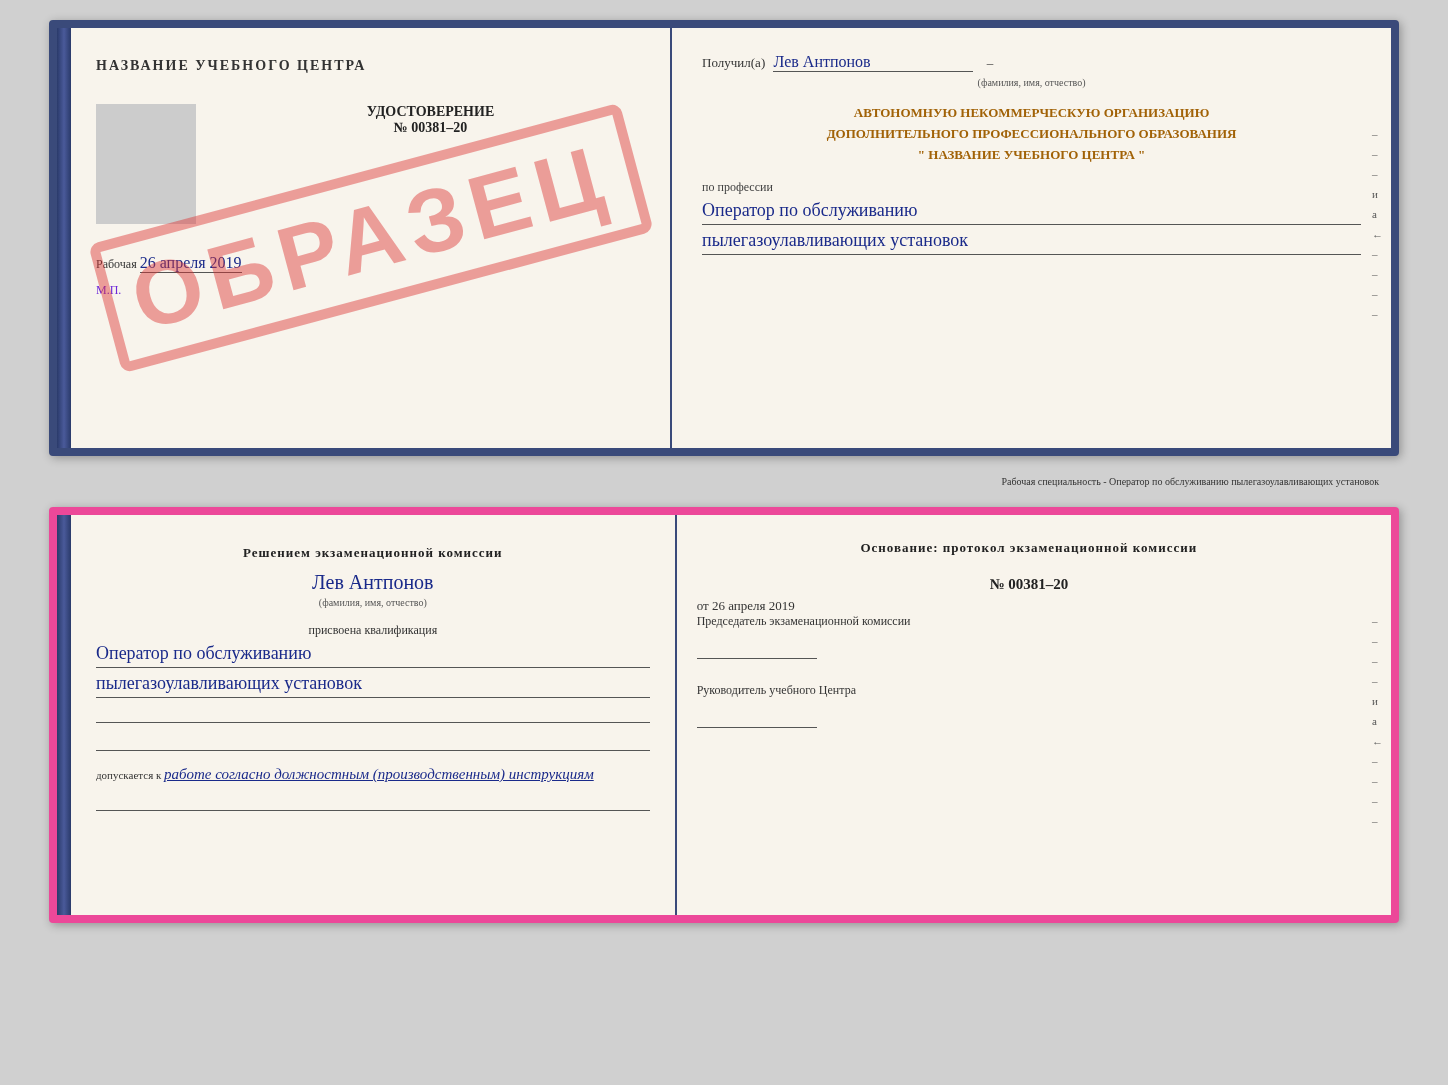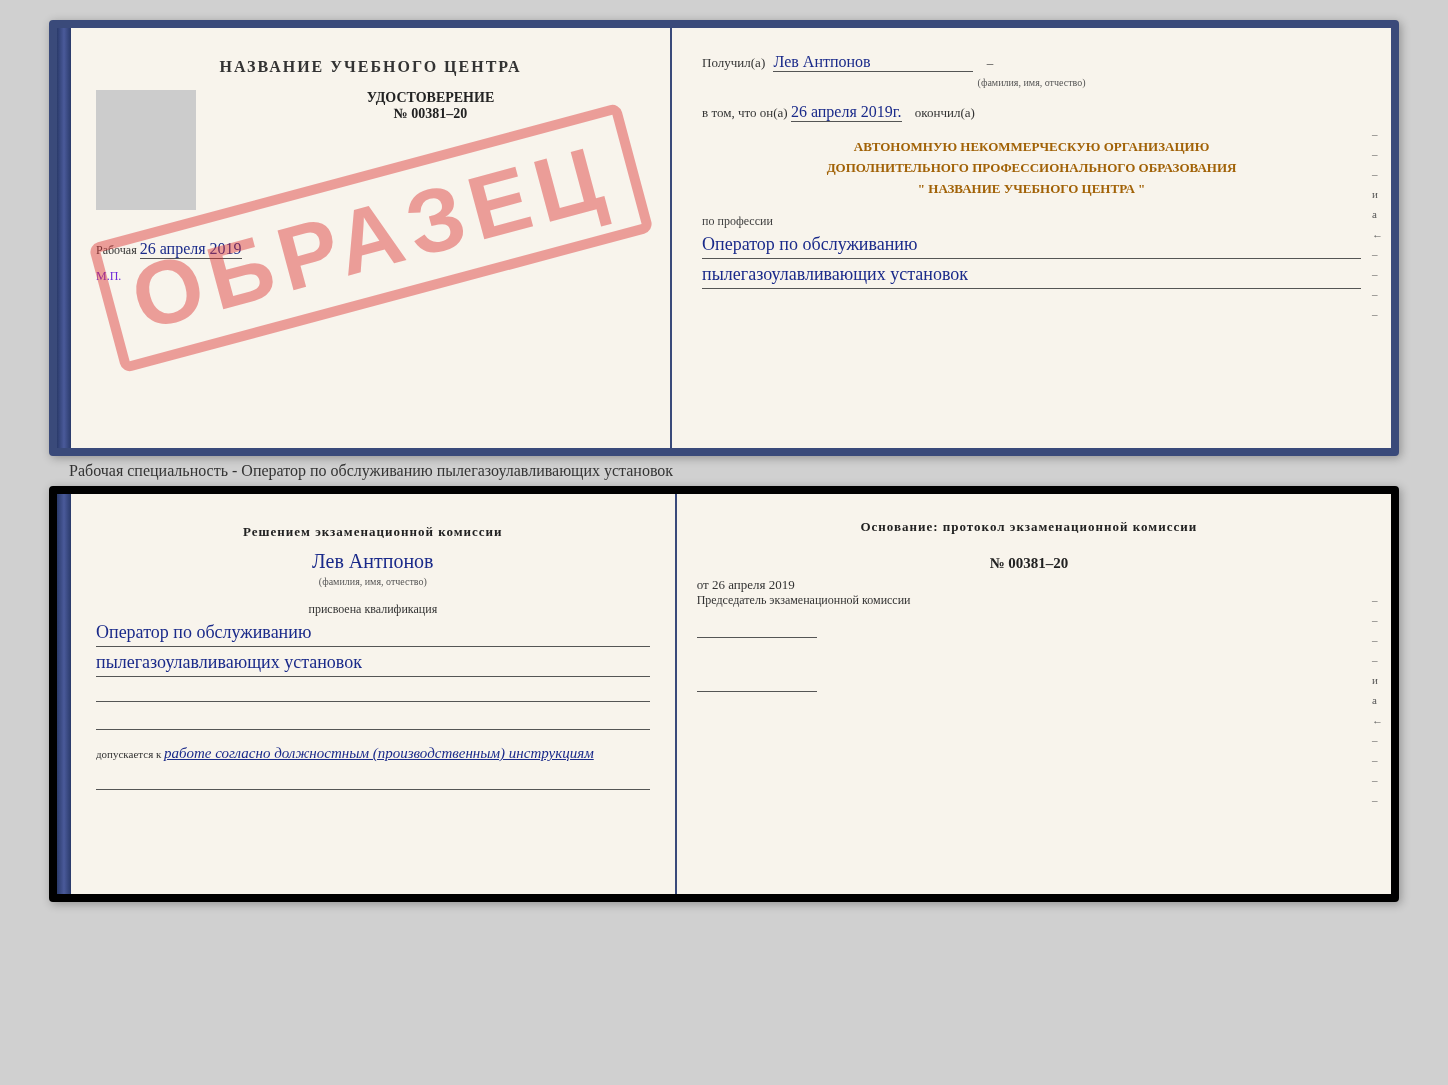--- a/index.html
+++ b/index.html
@@ -60,26 +60,25 @@
       padding: 5px 20px;
       border-radius: 10px;
       white-space: nowrap;
       letter-spacing: 8px;
       pointer-events: none;
       z-index: 10;
       font-family: Arial Black, sans-serif;
     }
 
     .doc-title-center {
-      text-align: center;
-      font-size: 16px;
+      font-size: 14px;
       letter-spacing: 2px;
       font-weight: bold;
       color: #333;
-      margin-bottom: 14px;
+      margin-bottom: 30px;
       text-transform: uppercase;
     }
 
     .photo-placeholder {
       width: 100px;
       height: 120px;
       background: #ccc;
       float: left;
       margin-right: 20px;
       margin-bottom: 10px;
@@ -190,32 +189,33 @@
     }
 
     .side-mark {
       font-size: 11px;
       color: #555;
     }
 
     
     .between-docs {
       width: 1350px;
-      padding: 6px 20px;
-      font-size: 16px;
+      padding: 20px 20px;
+      font-size: 10px;
       color: #333;
       background: #d0d0d0;
+      text-align: right;
     }
 
     
     .document-spread-bottom {
       display: flex;
       width: 1350px;
       background: #f5f0e8;
-      border: 8px solid #000000;
+      border: 8px solid #ec4899;
       border-radius: 4px;
       position: relative;
       overflow: hidden;
       box-shadow: 2px 2px 10px rgba(0,0,0,0.3);
       margin-top: 0;
     }
 
     .bottom-left {
       flex: 1;
       padding: 30px 25px 25px 25px;
@@ -351,25 +351,20 @@
   </div>
 
   <div class="page-right">
     <div class="received-line">
       <span>Получил(а)</span>
       <span class="handwritten fio-field">Лев Антпонов</span>
       <span style="margin-left:10px;">–</span>
     </div>
     <div class="fio-caption">(фамилия, имя, отчество)</div>
 
-    <div class="completed-line">
-      <span>в том, что он(а)</span>
-      <span class="handwritten underline-field">26 апреля 2019г.</span>
-      <span style="margin-left:10px;">окончил(а)</span>
-    </div>
 
     <div class="org-block">
       <div>АВТОНОМНУЮ НЕКОММЕРЧЕСКУЮ ОРГАНИЗАЦИЮ</div>
       <div>ДОПОЛНИТЕЛЬНОГО ПРОФЕССИОНАЛЬНОГО ОБРАЗОВАНИЯ</div>
       <div>" НАЗВАНИЕ УЧЕБНОГО ЦЕНТРА "</div>
     </div>
 
     <div class="profession-label">по профессии</div>
     <span class="profession-handwritten">Оператор по обслуживанию</span>
     <span class="profession-handwritten">пылегазоулавливающих установок</span>
@@ -425,20 +420,21 @@
       <span>от</span>
       <span>26 апреля 2019</span>
     </div>
 
     <div class="signature-block">
       <div>Председатель экзаменационной комиссии</div>
       <div class="sig-line"></div>
     </div>
 
     <div class="signature-block">
+      <div>Руководитель учебного Центра</div>
       <div class="sig-line"></div>
     </div>
 
     <div class="side-marks">
       <span class="side-mark">–</span>
       <span class="side-mark">–</span>
       <span class="side-mark">–</span>
       <span class="side-mark">–</span>
       <span class="side-mark">и</span>
       <span class="side-mark">а</span>

